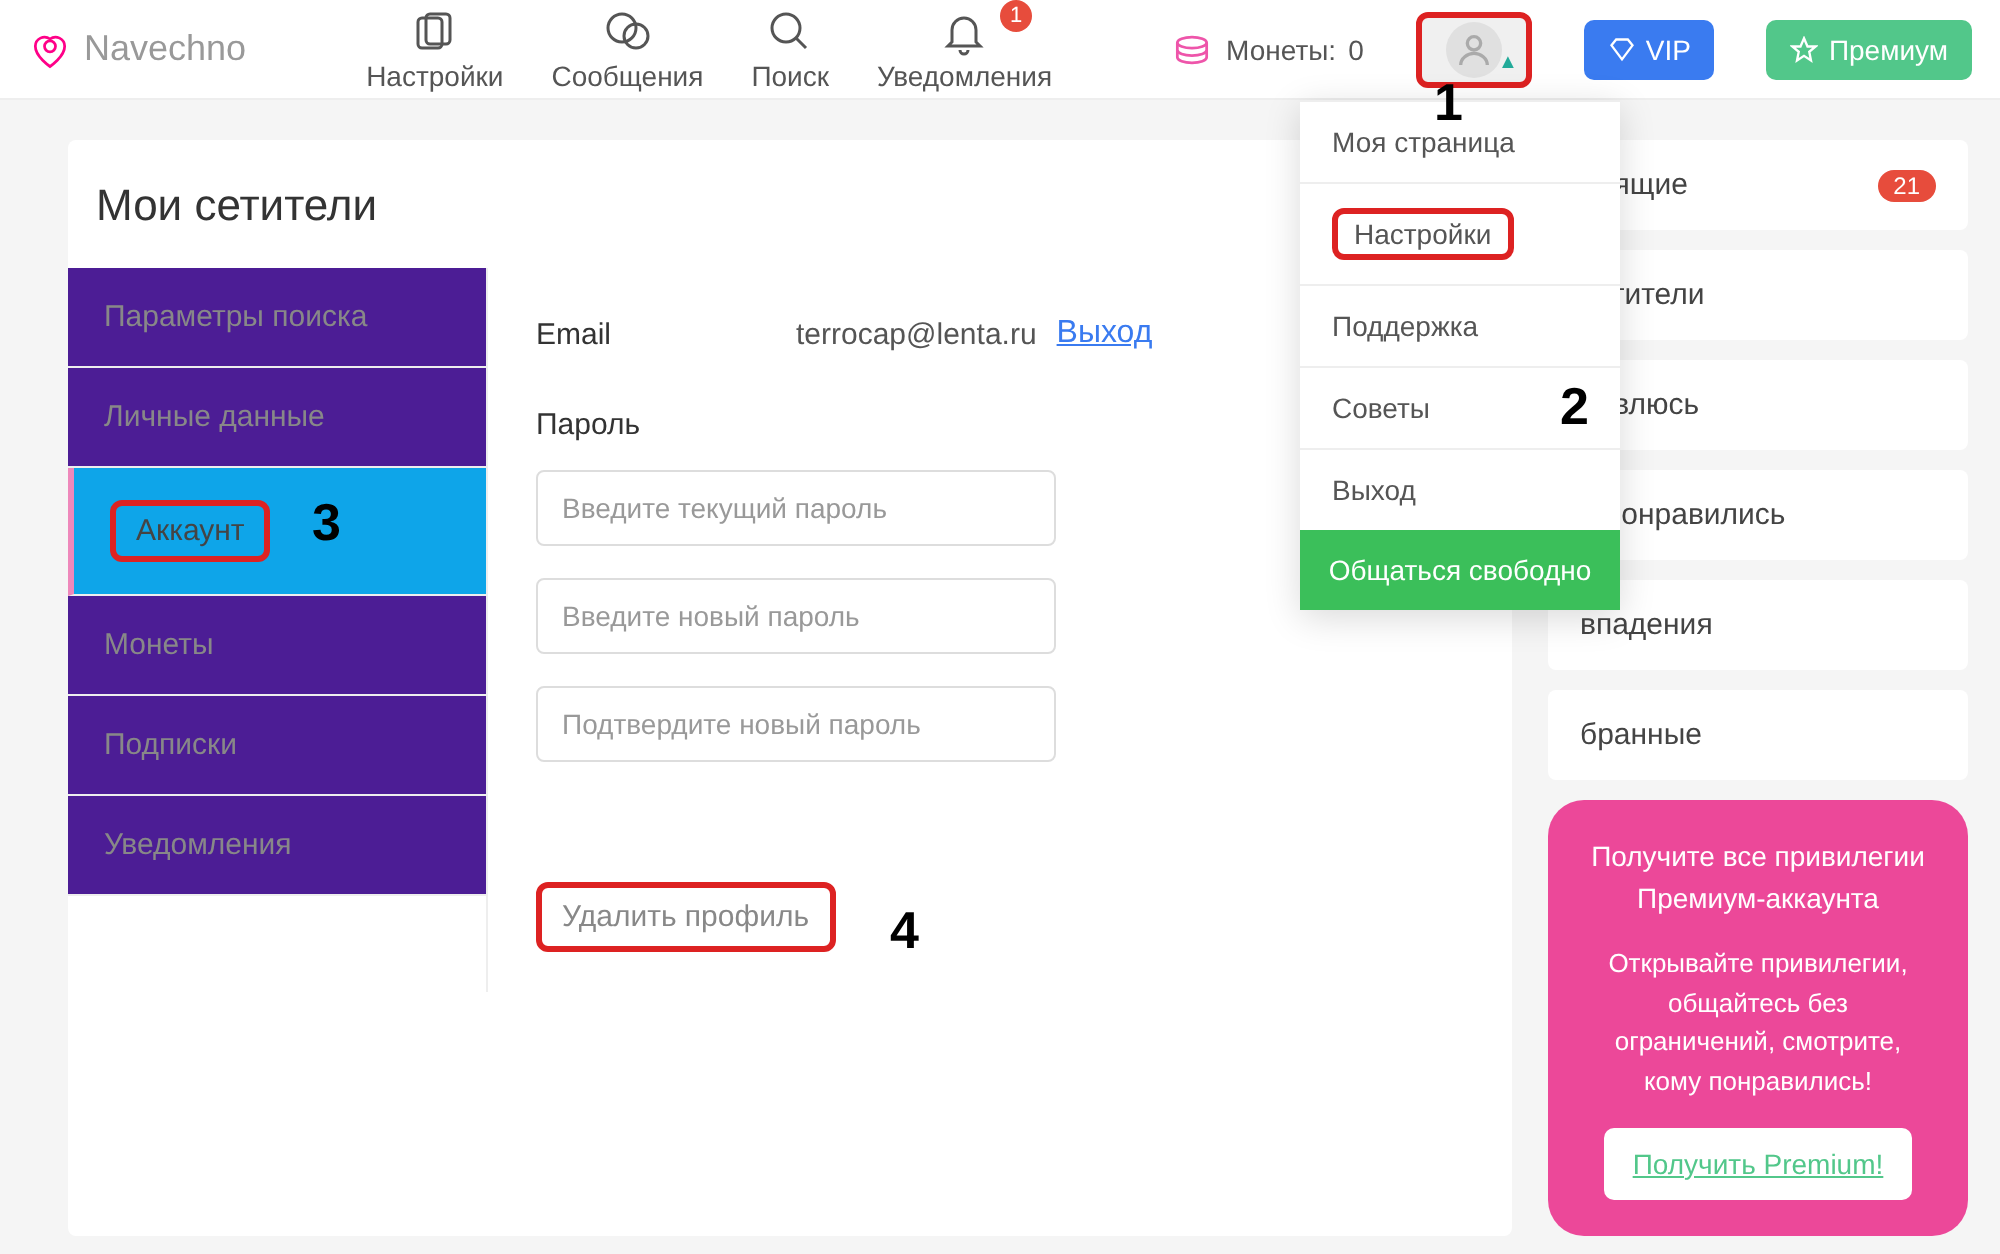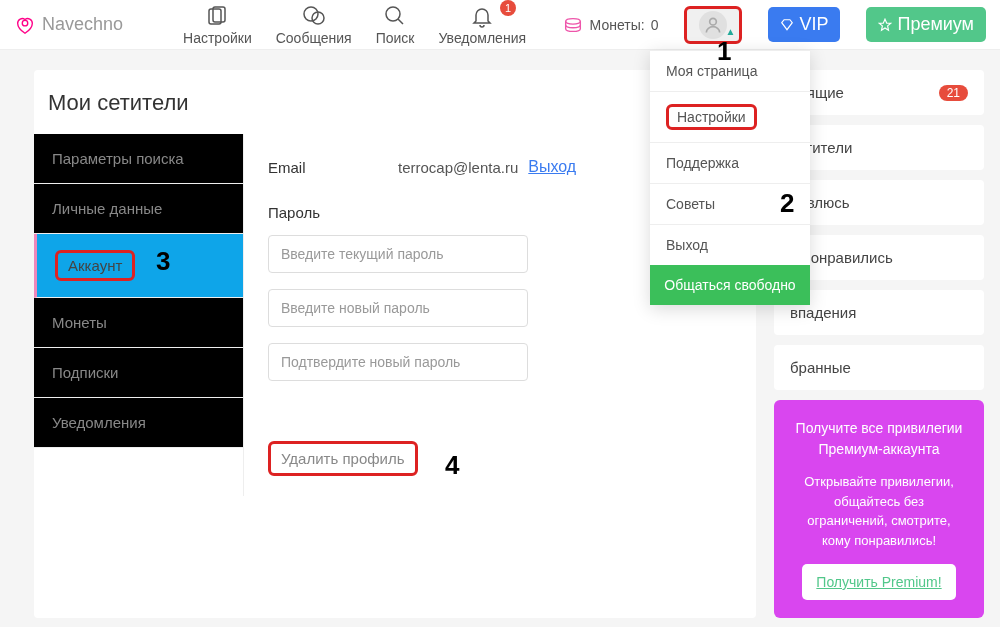--- a/index.html
+++ b/index.html
@@ -12,48 +12,48 @@
   .logo-icon { width: 22px; height: 22px; }
   .nav { display: flex; gap: 24px; margin-left: 60px; }
   .nav-item { display: flex; flex-direction: column; align-items: center; gap: 2px; color: #555; font-size: 14px; cursor: pointer; position: relative; }
   .nav-icon { width: 24px; height: 24px; stroke: #555; fill: none; stroke-width: 1.5; }
   .badge-dot { position: absolute; top: -4px; right: 10px; width: 16px; height: 16px; background: #e74c3c; border-radius: 50%; color: #fff; font-size: 11px; display: flex; align-items: center; justify-content: center; }
   .header-right { margin-left: auto; display: flex; align-items: center; gap: 26px; }
   .coins { display: flex; align-items: center; gap: 6px; color: #555; font-size: 14px; }
   .avatar-box { width: 58px; height: 38px; border: 3px solid #d22; border-radius: 6px; display: flex; align-items: center; justify-content: center; position: relative; cursor: pointer; background:#f0f0f0;}
   .avatar-circle { width: 28px; height: 28px; border-radius: 50%; background:#e0e0e0; display:flex; align-items:center; justify-content:center;}
   .avatar-arrow { position:absolute; right:4px; bottom:4px; font-size:10px; color:#2a9; }
-  .btn { padding: 7px 12px; border-radius: 5px; color: #fff; font-size: 18px; display: flex; align-items: center; gap: 5px; cursor: pointer; border:none;}
+  .btn { padding: 7px 12px; border-radius: 5px; color: #fff; font-size: 14px; display: flex; align-items: center; gap: 5px; cursor: pointer; border:none;}
   .btn-vip { background: #3a7bf0; }
   .btn-prem { background: #52c78a; }
 
   
   .main { display: flex; padding: 20px 16px 0 34px; gap: 0; }
   .content { background:#fff; border-radius:4px; flex:1; display:flex; flex-direction:column; padding:20px 0 0 0; min-width:0;}
   .page-title { font-size: 22px; color:#333; padding: 0 0 18px 14px; font-weight:400;}
   .settings-body { display:flex; }
   .side-tabs { width: 210px; border-right:1px solid #eee;}
-  .side-tab { padding: 16px 18px; color:#888; font-size:15px; cursor:pointer; border-bottom:1px solid #eee; background:#000000;}
+  .side-tab { padding: 16px 18px; color:#888; font-size:15px; cursor:pointer; border-bottom:1px solid #eee; background:#4c1d95;}
   .side-tab.active-wrap { background:#0ea5e9; border-left:3px solid #e8b; }
   .side-tab-highlight { display:inline-block; border:3px solid #d22; border-radius:6px; padding:4px 10px; color:#444;}
   .form-col { flex:1; padding: 10px 24px 20px 24px; position:relative;}
   .form-row { display:flex; align-items:center; padding: 14px 0; }
   .form-label { width: 130px; color:#333; font-size:15px;}
   .form-val { color:#555; font-size:15px;}
   .logout-link { color:#3a7bf0; margin-left:10px; text-decoration:underline; cursor:pointer;}
   .pw-input { width: 260px; padding: 10px 12px; border:1px solid #ddd; border-radius:4px; color:#999; font-size:14px; margin-bottom: 16px; display:block; background:#fff;}
   .pw-input::placeholder{color:#999;}
   .delete-row { margin-top: 60px; display:flex; align-items:center; gap:12px;}
   .delete-btn { display:inline-block; border:3px solid #d22; border-radius:6px; padding:6px 10px; color:#888; font-size:15px; cursor:pointer; background:#fff;}
 
   
   .right-col { width: 210px; margin-left: 18px; display:flex; flex-direction:column; gap:10px;}
   .rlink { background:#fff; border-radius:4px; padding: 14px 16px; color:#444; font-size:15px; display:flex; align-items:center; justify-content:space-between; cursor:pointer;}
   .rbadge { background:#e74c3c; color:#fff; border-radius:10px; padding:1px 8px; font-size:12px;}
-  .promo { background:#d946ef; border-radius:6px; padding:18px 20px; text-align:center; color:#fff; font-size:13px; line-height:1.5;}
+  .promo { background:#ec4899; border-radius:18px; padding:18px 20px; text-align:center; color:#fff; font-size:13px; line-height:1.5;}
   .promo-title { font-size:14px; margin-bottom:12px;}
   .promo-btn { background:#fff; color:#52c78a; border:none; border-radius:5px; padding:10px 14px; font-size:14px; margin-top:14px; cursor:pointer;text-decoration:underline;}
 
   
   .dropdown { position:absolute; top:50px; left:650px; width:160px; background:#fff; box-shadow:0 4px 18px rgba(0,0,0,.15); border-radius:0 0 4px 4px; z-index:50; }
   .dd-top { background:#d9f0ef; padding:16px 10px; text-align:center;}
   .dd-top-icon { width:40px; height:40px; margin:0 auto 6px; }
   .dd-top-text { color:#3aa; font-size:12px;}
   .dd-item { padding:12px 16px; font-size:14px; color:#555; border-top:1px solid #eee; cursor:pointer;}
   .dd-item.hl { }

